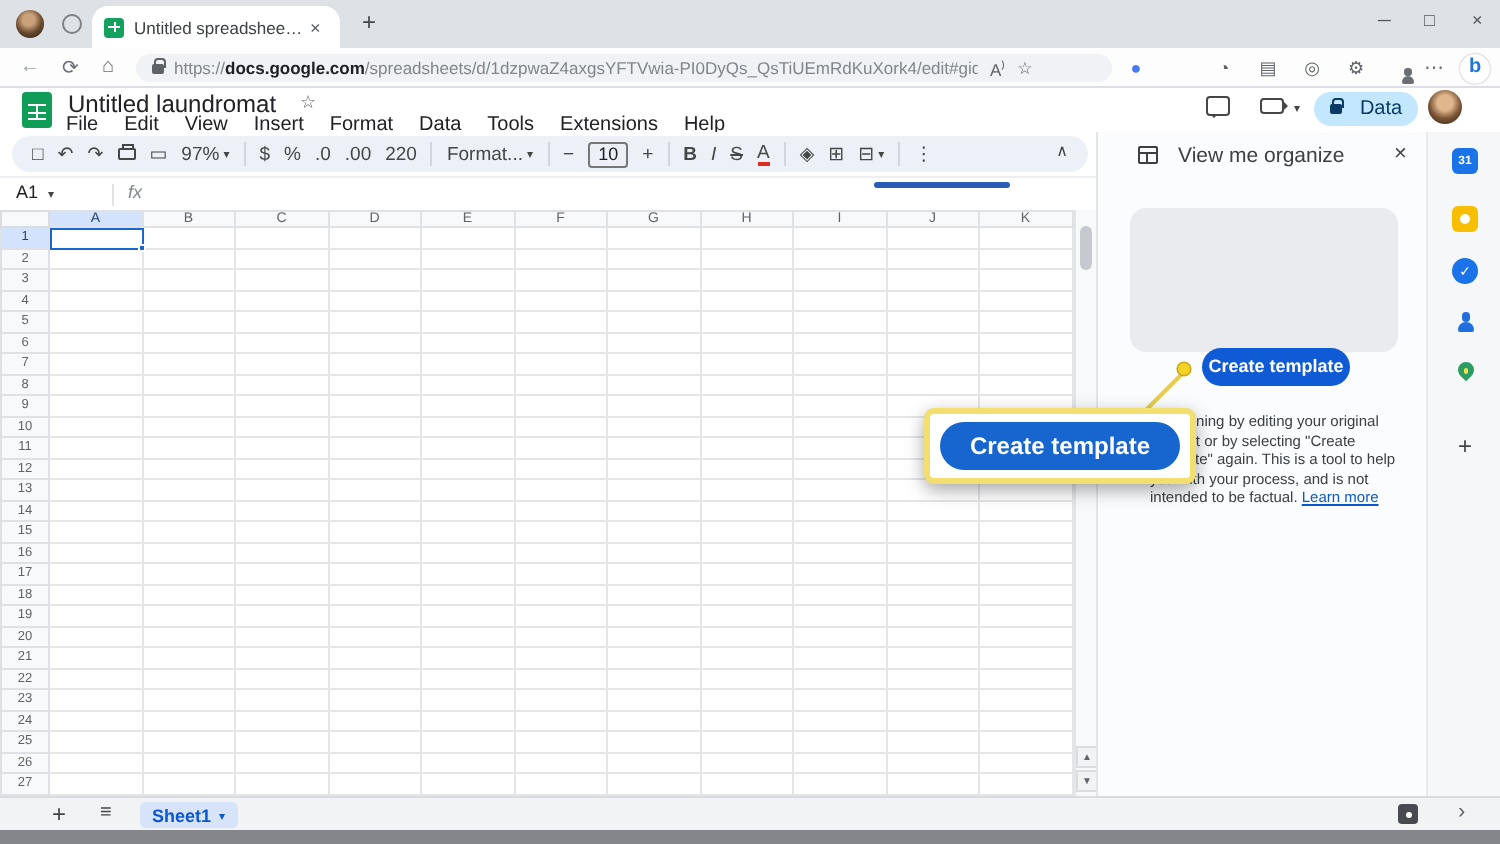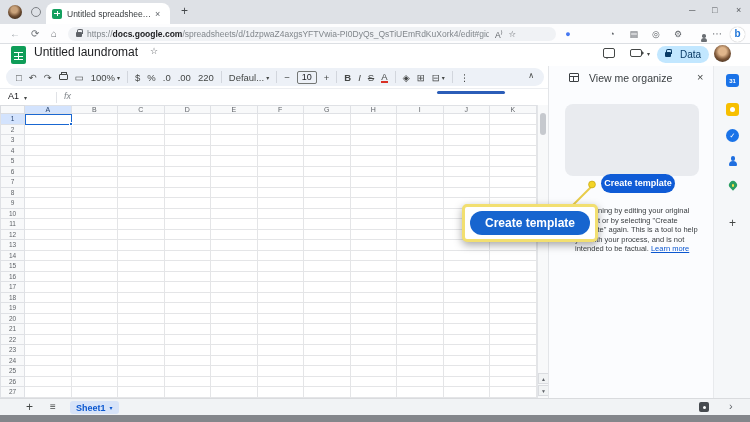--- a/index.html
+++ b/index.html
@@ -193,20 +193,31 @@
         <span class="ext"><span class="personshape"></span></span>
       </div>
     <span class="nav-g" style="left:712px;">⋯</span>
     <div class="bing">b</div>
   </div>
 
   <div class="sheader">
     <div class="slogo"></div>
     <span class="stitle">Untitled laundromat</span>
     <span class="sstar">☆</span>
+    <div class="menubar">
+        <span class="menu-item">File</span>
+        <span class="menu-item">Edit</span>
+        <span class="menu-item">View</span>
+        <span class="menu-item">Insert</span>
+        <span class="menu-item">Format</span>
+        <span class="menu-item">Data</span>
+        <span class="menu-item">Tools</span>
+        <span class="menu-item">Extensions</span>
+        <span class="menu-item">Help</span>
+      </div>
     <div class="comment-ic"></div>
     <div class="cam-ic"></div>
     <span class="cam-caret">▾</span>
     <div class="share">
       <span class="lock"></span>
       <span>Data</span>
     </div>
     <div class="havatar"></div>
   </div>
 
@@ -221,42 +232,42 @@
         <span class="titem">
           <span>↷</span>
         </span>
         <span class="titem">
           <span class="i-print"></span>
         </span>
         <span class="titem">
           <span>▭</span>
         </span>
         <span class="titem">
-          <span>100%</span>
+          <span>97%</span>
           <span class="tcaret">▾</span>
         </span>
         <div class="tsep"></div>
         <span class="titem">
           <span>$</span>
         </span>
         <span class="titem">
           <span>%</span>
         </span>
         <span class="titem">
           <span>.0</span>
         </span>
         <span class="titem">
           <span>.00</span>
         </span>
         <span class="titem">
           <span>220</span>
         </span>
         <div class="tsep"></div>
         <span class="titem">
-          <span>Defaul...</span>
+          <span>Format...</span>
           <span class="tcaret">▾</span>
         </span>
         <div class="tsep"></div>
         <span class="titem">
           <span>−</span>
         </span>
         <span class="titem">
           <span class="tbox">10</span>
         </span>
         <span class="titem">

